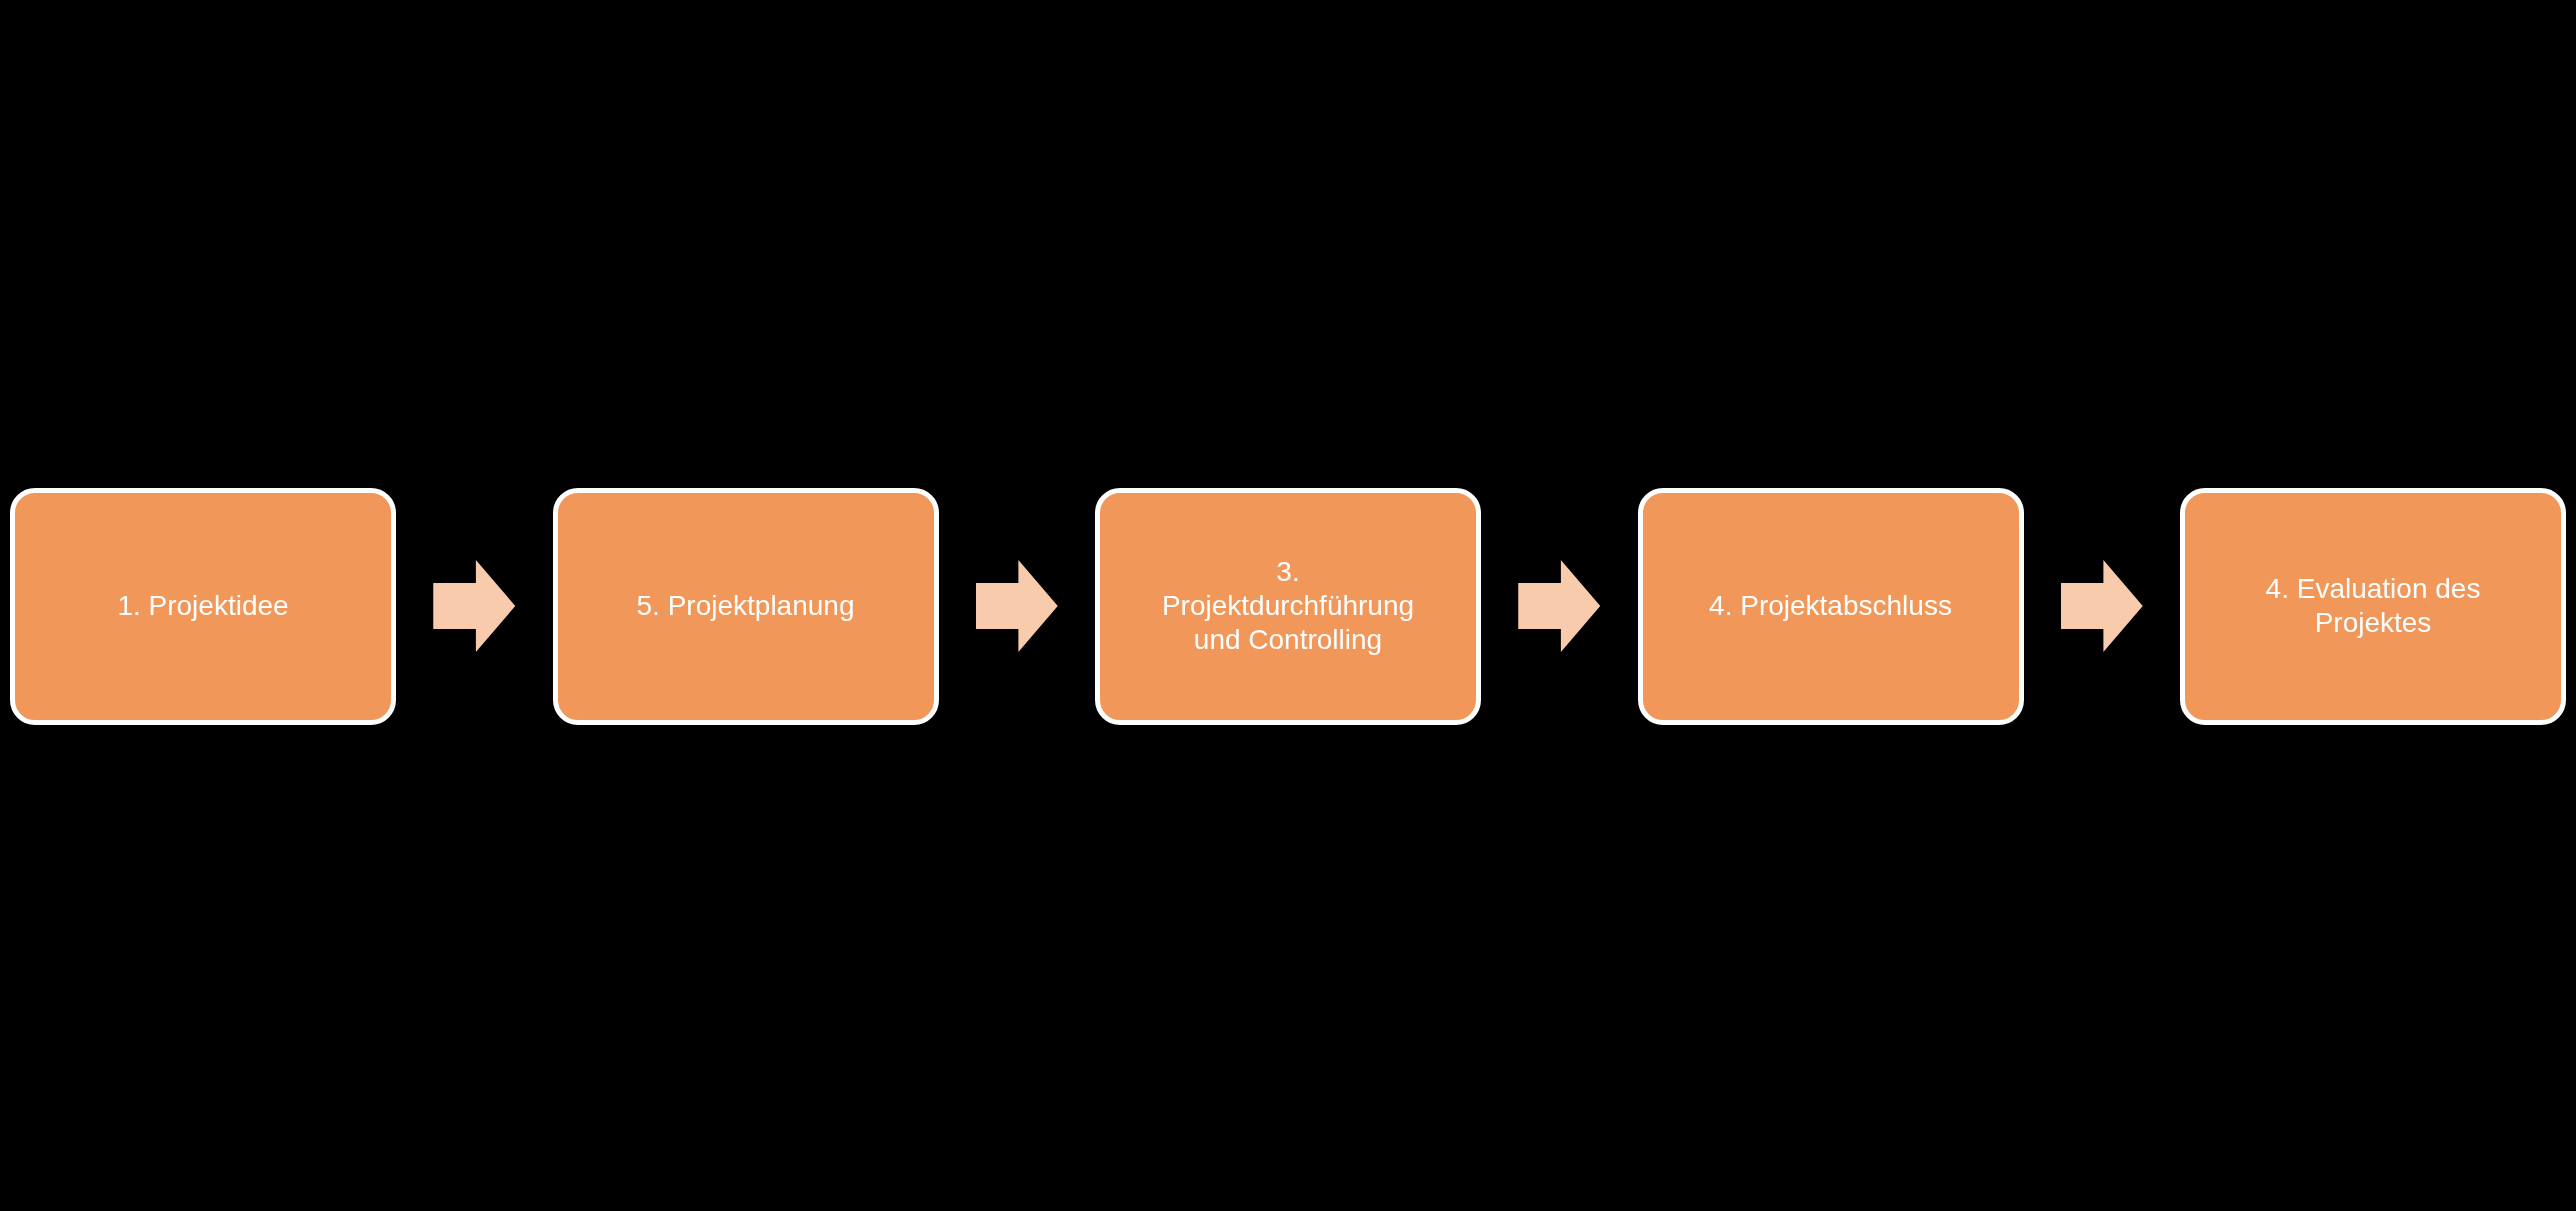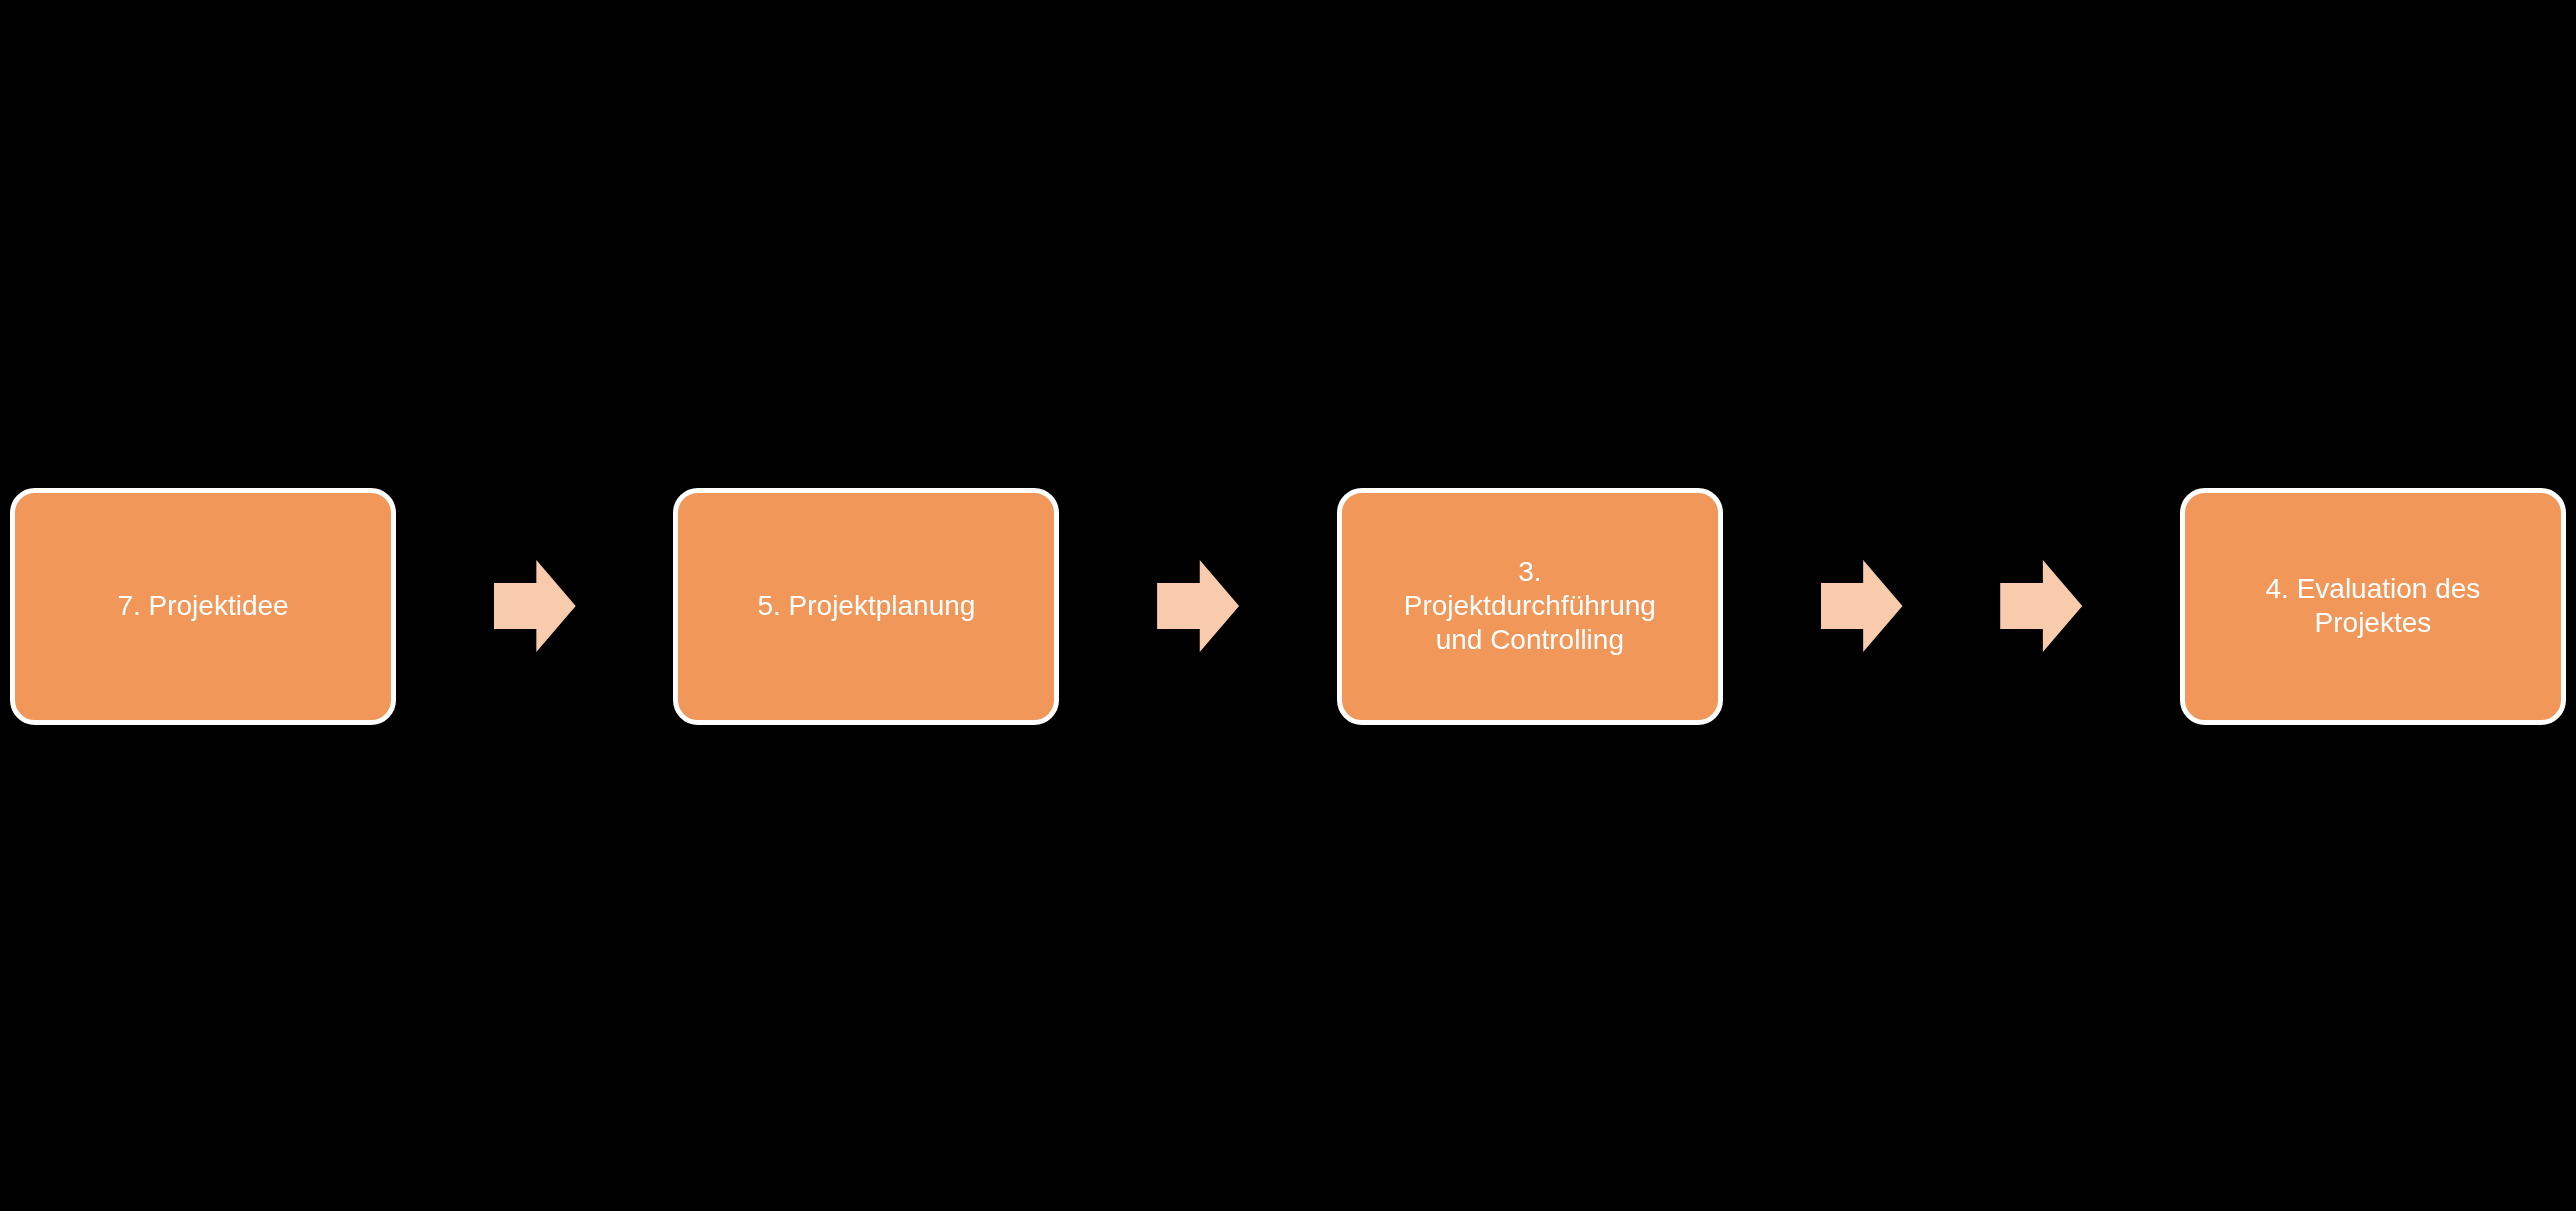--- a/index.html
+++ b/index.html
@@ -50,39 +50,42 @@
     background: var(--arrow, #F8CBAD);
     clip-path: polygon(0 25%, 52% 25%, 52% 0, 100% 50%, 52% 100%, 52% 75%, 0 75%);
   }
 </style>
 </head>
 <body style="--bg: #000000; --box: #F1975A; --box-border: #FFFFFF; --arrow: #F8CBAD; --text: #FFFFFF;">
 
 <div class="canvas">
 
   <div class="step-box">
-    <div class="step-label">7. Projektidee</div>
+    <div class="step-label">1. Projektidee</div>
   </div>
 
   <div class="flow-arrow"></div>
 
   <div class="step-box">
     <div class="step-label">5. Projektplanung</div>
   </div>
 
   <div class="flow-arrow"></div>
 
   <div class="step-box">
     <div class="step-label">3.
 Projektdurchführung
 und Controlling</div>
   </div>
 
   <div class="flow-arrow"></div>
 
+  <div class="step-box">
+    <div class="step-label">4. Projektabschluss</div>
+  </div>
 
   <div class="flow-arrow"></div>
 
   <div class="step-box">
     <div class="step-label">4. Evaluation des
 Projektes</div>
   </div>
 
 </div>
 

